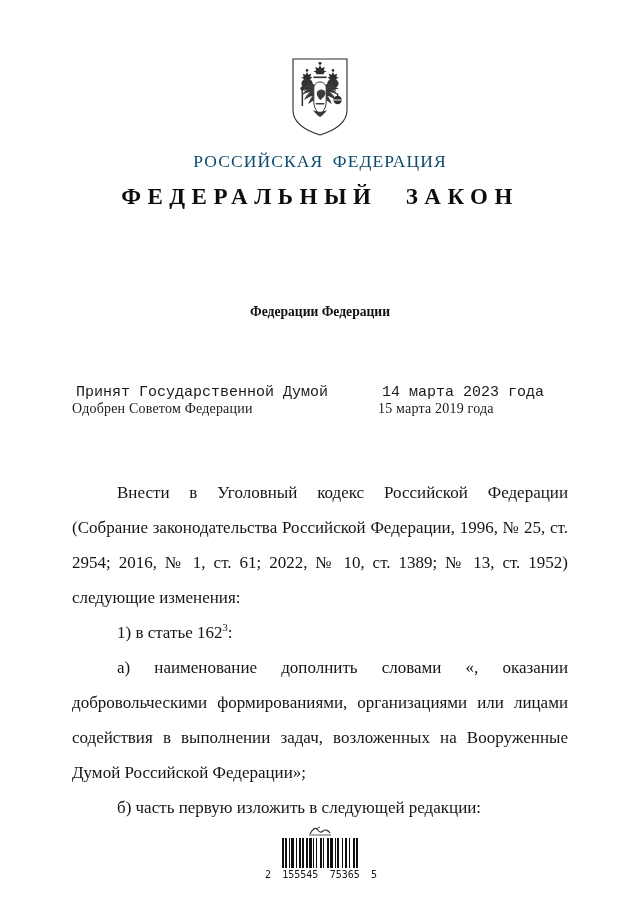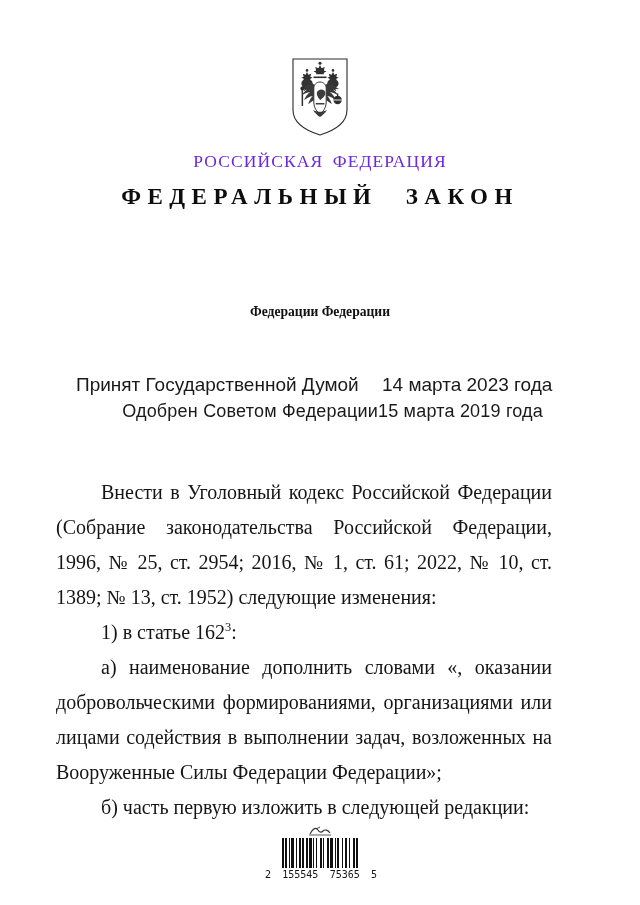--- a/index.html
+++ b/index.html
@@ -42,21 +42,21 @@
   
   .country-line {
     position: absolute;
     left: 0;
     right: 0;
     top: 151px;
     text-align: center;
     font-size: 17.5px;
     letter-spacing: 1.1px;
     word-spacing: 4px;
-    color: #6d28d9;
+    color: #0c4a6e;
   }
   .law-line {
     position: absolute;
     left: 0;
     right: 0;
     top: 184px;
     text-align: center;
     font-size: 23px;
     font-weight: bold;
     letter-spacing: 6.5px;
@@ -84,39 +84,39 @@
     right: 72px;
     top: 374px;
   }
   .adopt-row {
     display: flex;
     align-items: baseline;
     height: 27px;
   }
   .adopt-row .label { width: 306px; }
   .adopt-row.r1 {
-    font-family: Liberation Sans, sans-serif;
-    font-size: 19px;
+    font-family: Liberation Mono, monospace;
+    font-size: 15px;
+    align-items: flex-end;
   }
   .adopt-row.r2 {
-    font-family: Liberation Sans, sans-serif;
-    font-size: 18px;
+    font-family: Liberation Serif, serif;
+    font-size: 14px;
     letter-spacing: 0.2px;
-    text-align: right;
   }
   .adopt-row.r2 .label { padding-left: 0; }
   .adopt-row.r1 .label { padding-left: 4px; }
 
   
   .body-text {
     position: absolute;
-    left: 56px;
+    left: 72px;
     width: 496px;
     top: 475px;
-    font-size: 20px;
+    font-size: 17px;
     line-height: 35px;
     color: #151515;
   }
   .body-text p {
     margin: 0;
     text-align: justify;
     text-justify: inter-word;
     text-indent: 45px;
   }
   .body-text p.last-line-left {
@@ -234,21 +234,21 @@
     </div>
     <div class="adopt-row r2">
       <span class="label">Одобрен Советом Федерации</span>
       <span class="date">15 марта 2019 года</span>
     </div>
   </div>
 
   <div class="body-text">
     <p class="last-line-left">Внести в Уголовный кодекс Российской Федерации (Собрание законодательства Российской Федерации, 1996, № 25, ст. 2954; 2016, № 1, ст. 61; 2022, № 10, ст. 1389; № 13, ст. 1952) следующие изменения:</p>
     <p class="last-line-left"><span>1) в статье 162</span><sup>3</sup><span>:</span></p>
-    <p class="last-line-left">а) наименование дополнить словами «, оказании добровольческими формированиями, организациями или лицами содействия в выполнении задач, возложенных на Вооруженные Силы Федерации Федерации»;</p>
+    <p class="last-line-left">а) наименование дополнить словами «, оказании добровольческими формированиями, организациями или лицами содействия в выполнении задач, возложенных на Вооруженные Думой Российской Федерации»;</p>
     <p class="last-line-left">б) часть первую изложить в следующей редакции:</p>
   </div>
 
   <div class="barcode-zone">
     <svg class="barcode-mark" viewBox="0 0 26 11" aria-hidden="true">
       <path d="M3 8 C6 2 9 1 11 4 C12 6 14 7 16 5 C18 3 21 4 23 7" stroke="#333" stroke-width="1.1" fill="none"></path>
       <path d="M9 3 l4-2" stroke="#333" stroke-width="0.9" fill="none"></path>
       <path d="M2 9 h22" stroke="#333" stroke-width="0.8" fill="none"></path>
     </svg>
     <div class="bars">

